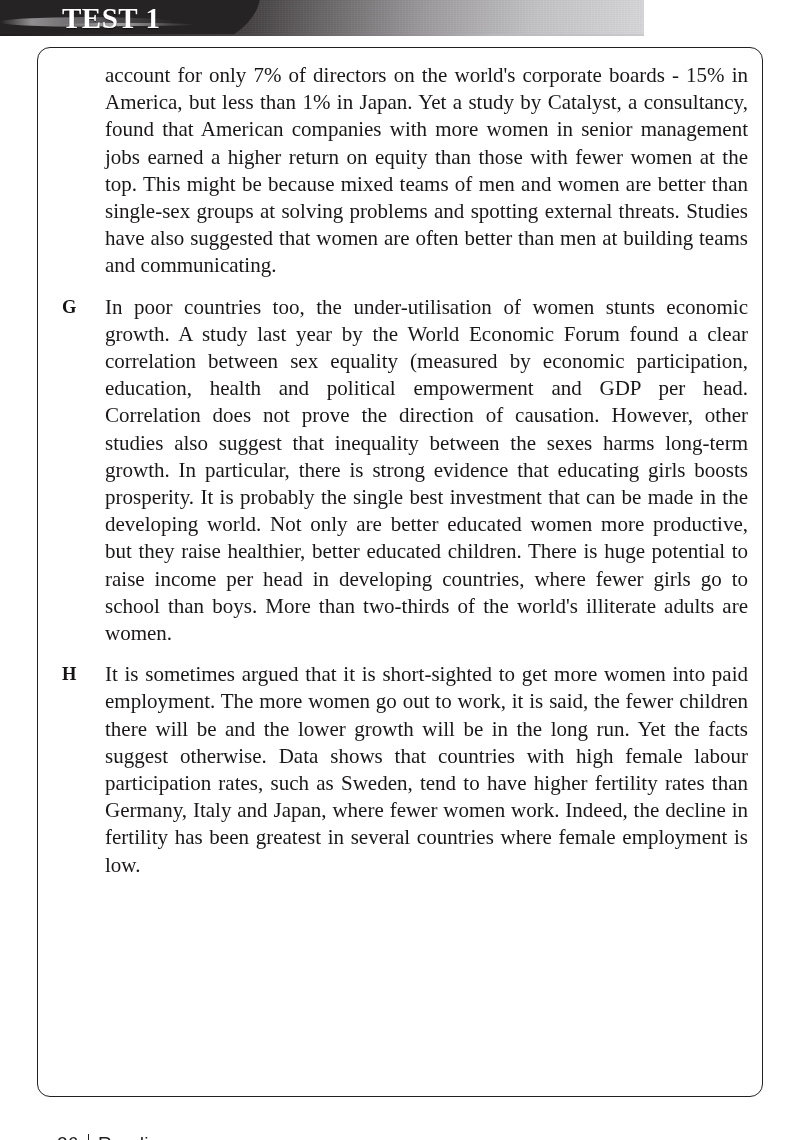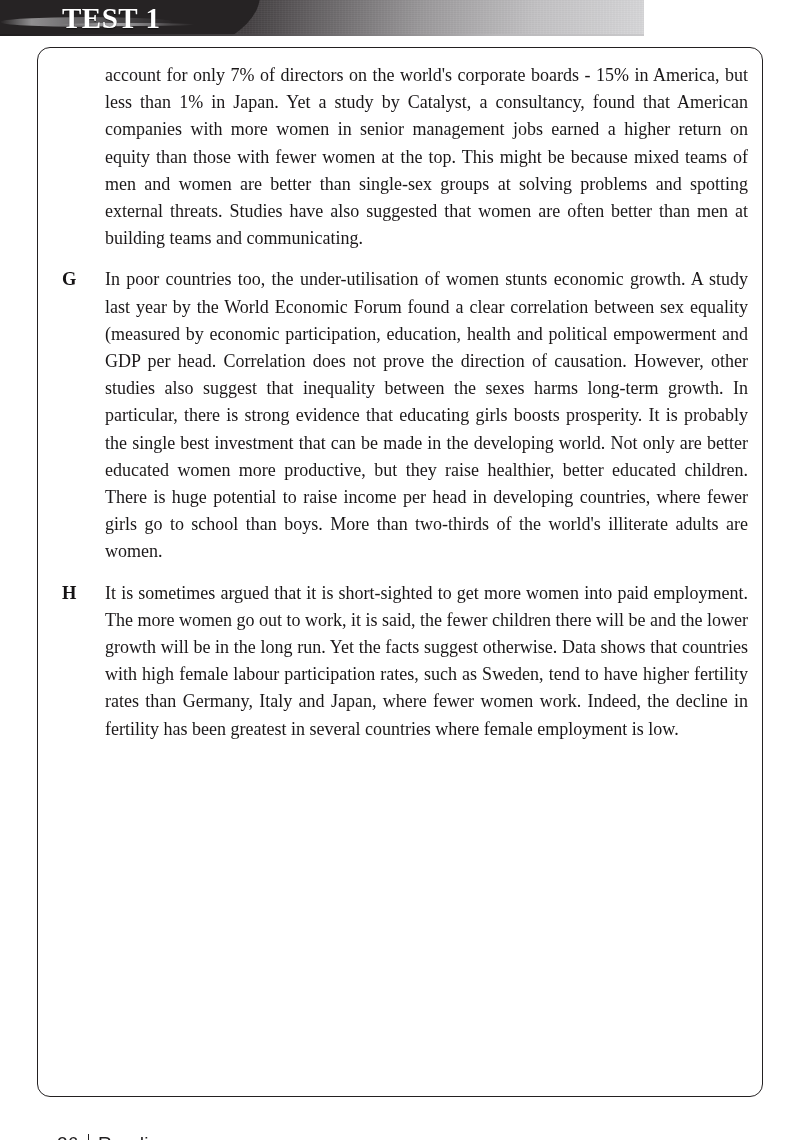--- a/index.html
+++ b/index.html
@@ -137,21 +137,21 @@
     font-weight: bold;
     font-size: 18.5px;
     line-height: 27.2px;
     color: #151314;
   }
   .para-text {
     display: block;
     margin-left: 43px;
     text-align: justify;
     text-justify: inter-word;
-    font-size: 18px;
+    font-size: 21px;
     line-height: 27.2px;
     color: #1a1718;
     hyphens: none;
   }
   .para.continued .para-text {
     margin-left: 43px;
   }
 
   
   .page-footer {

